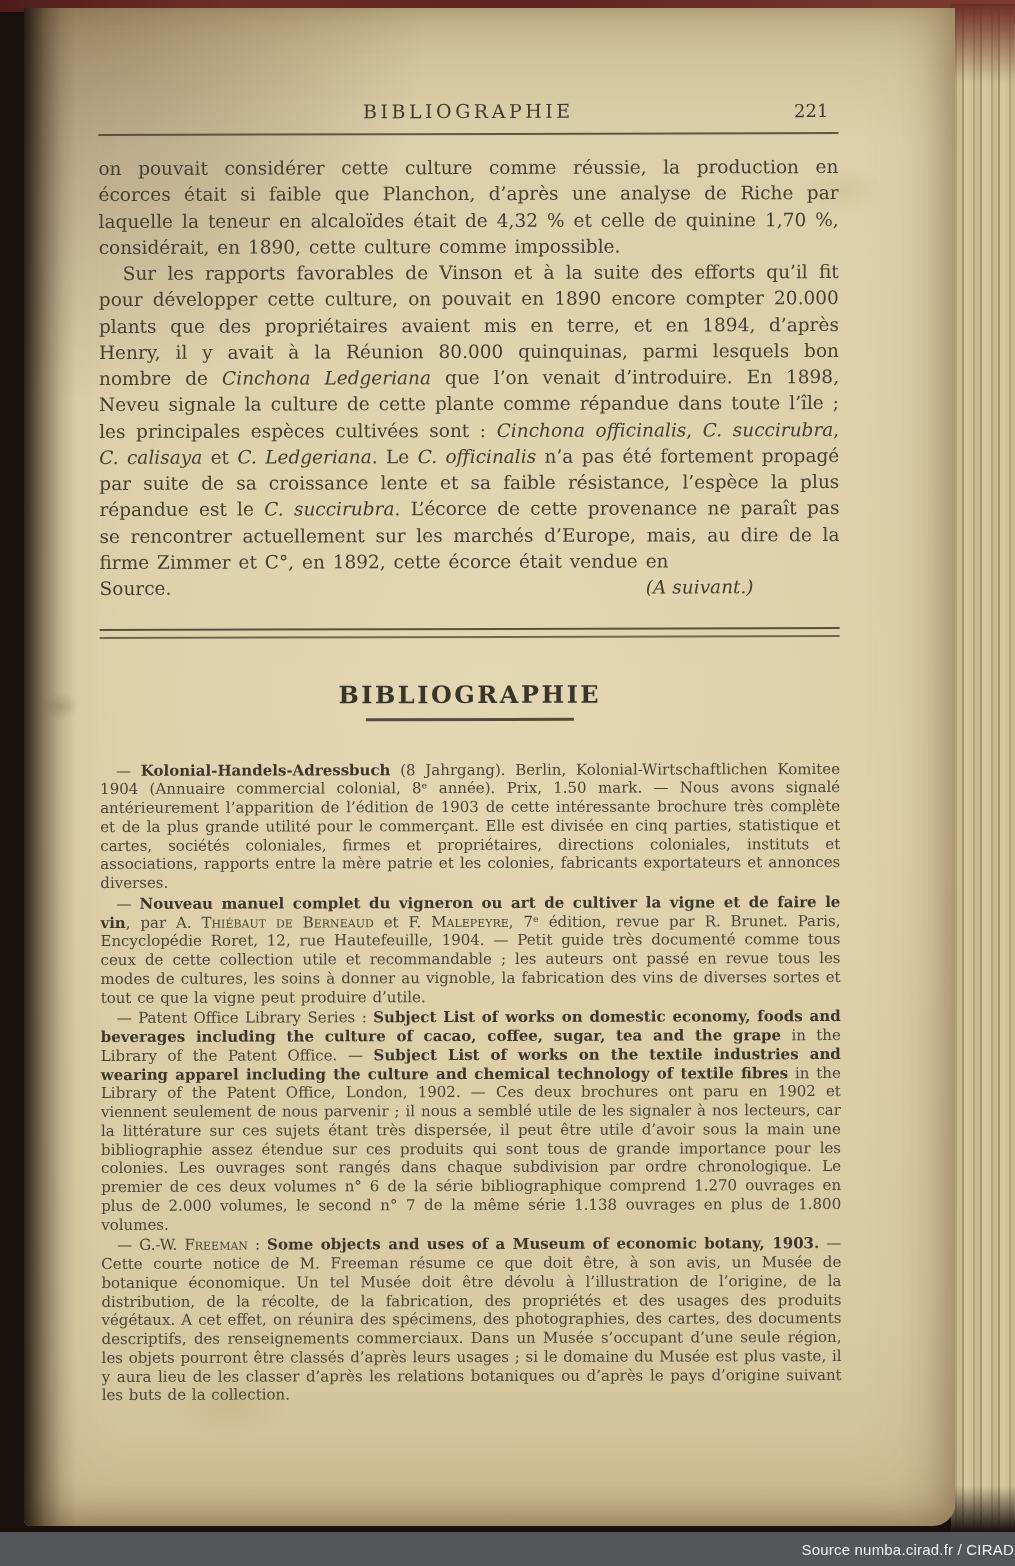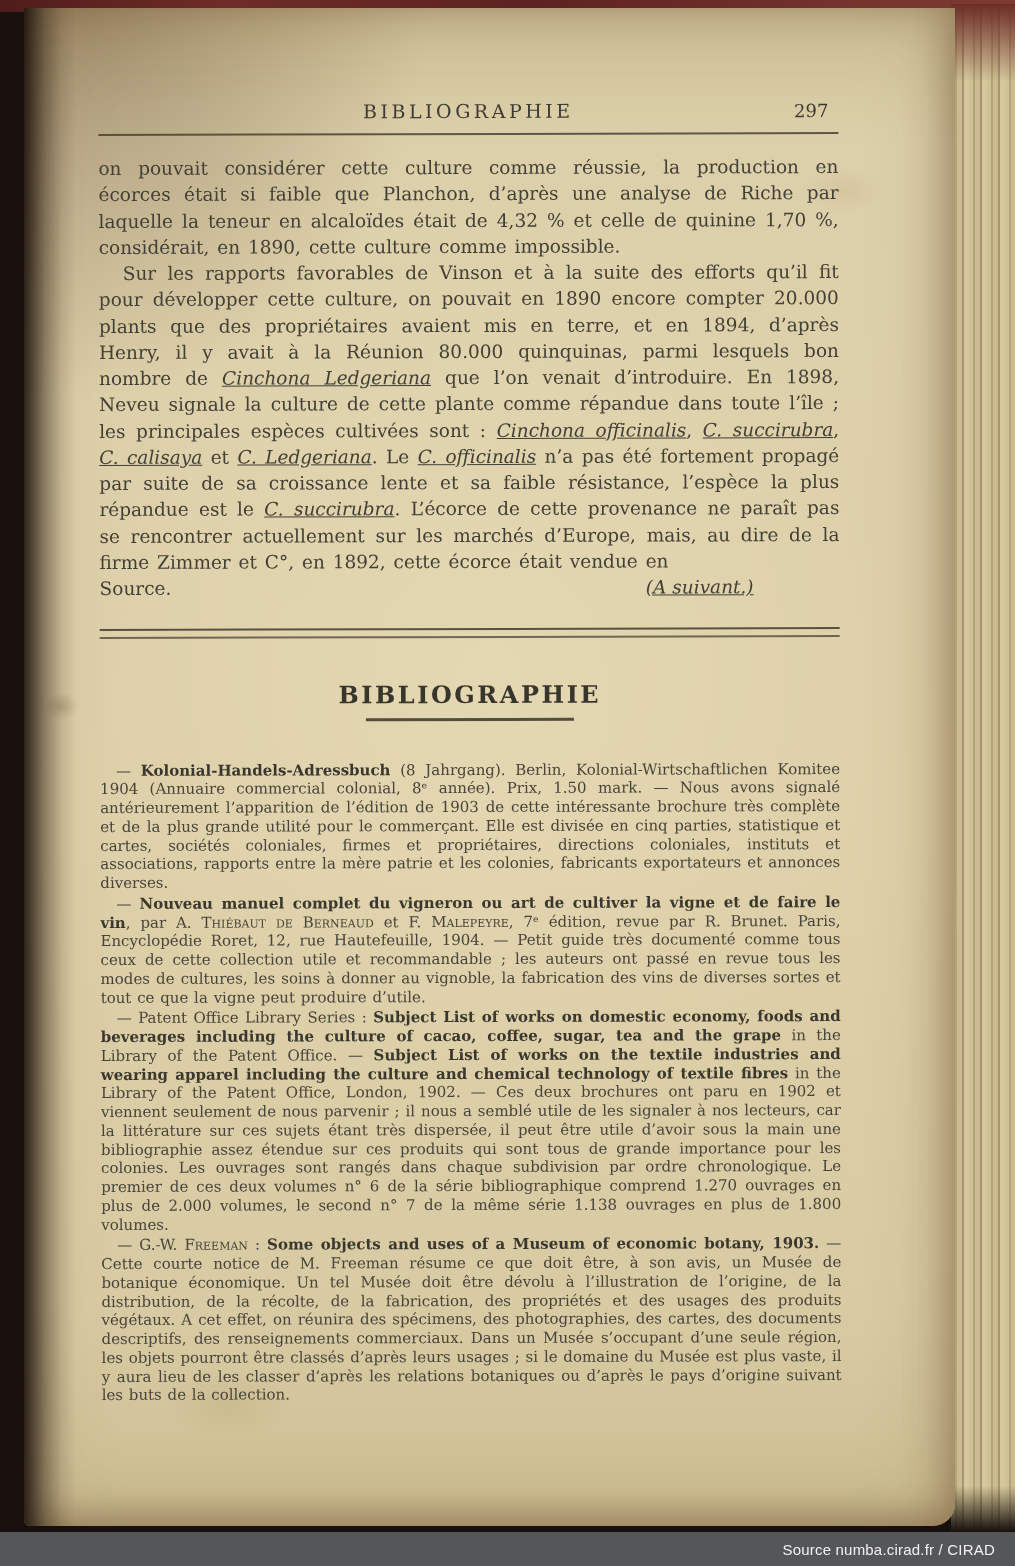--- a/index.html
+++ b/index.html
@@ -79,57 +79,57 @@
   }
   .title-rule{width:208px;margin:9px auto 0;border-top:3px solid rgba(68,63,48,0.9);}
 
   .entries{margin-top:40px;}
   .entry{
     margin:0 0 2px;font-size:15px;line-height:1.25;
     text-align:justify;text-indent:16px;color:#46443a;word-spacing:1px;
   }
 
   .b{font-weight:700;color:#3a382e;}
-  .i{font-style:italic;text-decoration:underline;}
+  .i{font-style:italic;}
   .sc{font-variant:small-caps;}
 
   
   .page .stains{
     content:"";position:absolute;inset:0;pointer-events:none;
     background:
       radial-gradient(26px 20px at 4% 46%, rgba(80,55,30,0.20), rgba(80,55,30,0) 70%),
       radial-gradient(60px 34px at 88% 12%, rgba(140,105,55,0.10), rgba(140,105,55,0) 70%),
       radial-gradient(90px 50px at 22% 92%, rgba(130,100,55,0.10), rgba(130,100,55,0) 70%);
   }
 
   .credit-bar{
     position:absolute;left:0;right:0;bottom:0;height:34px;
     background:#55565a;
     display:flex;align-items:center;justify-content:flex-end;
-    padding-right:20px;box-sizing:border-box;
+    padding-right:1px;box-sizing:border-box;
     font-family:"Liberation Sans","DejaVu Sans",sans-serif;
     font-size:15px;color:#f1f1f1;letter-spacing:0.2px;
   }
 </style>
 </head>
 <body>
 
 <div class="scan">
   <div class="binding-top"></div>
   <div class="page-edges"></div>
 
   <div class="page">
     <div class="stains"></div>
     <div class="gutter-shadow"></div>
 
     <div class="content">
 
       <div class="page-header">
         <span class="running-title">BIBLIOGRAPHIE</span>
-        <span class="page-num">297</span>
+        <span class="page-num">221</span>
       </div>
       <div class="header-rule"></div>
 
       <div class="article">
         <p class="first"><span>on pouvait considérer cette culture comme réussie, la production en écorces était si faible que Planchon, d’après une analyse de Riche par laquelle la teneur en alcaloïdes était de 4,32 % et celle de quinine 1,70 %, considérait, en 1890, cette culture comme impossible.</span></p>
         <p class="indent"><span>Sur les rapports favorables de Vinson et à la suite des efforts qu’il fit pour développer cette culture, on pouvait en 1890 encore compter 20.000 plants que des propriétaires avaient mis en terre, et en 1894, d’après Henry, il y avait à la Réunion 80.000 quinquinas, parmi lesquels bon nombre de </span><span class="i">Cinchona Ledgeriana</span><span> que l’on venait d’introduire. En 1898, Neveu signale la culture de cette plante comme répandue dans toute l’île ; les principales espèces cultivées sont : </span><span class="i">Cinchona officinalis</span><span>, </span><span class="i">C. succirubra</span><span>, </span><span class="i">C. calisaya</span><span> et </span><span class="i">C. Ledgeriana</span><span>. Le </span><span class="i">C. officinalis</span><span> n’a pas été fortement propagé par suite de sa croissance lente et sa faible résistance, l’espèce la plus répandue est le </span><span class="i">C. succirubra</span><span>. L’écorce de cette provenance ne paraît pas se rencontrer actuellement sur les marchés d’Europe, mais, au dire de la firme Zimmer et C°, en 1892, cette écorce était vendue en</span></p>
         <div class="cont-line">
           <span>Source.</span>
           <span class="i">(A suivant.)</span>
         </div>

